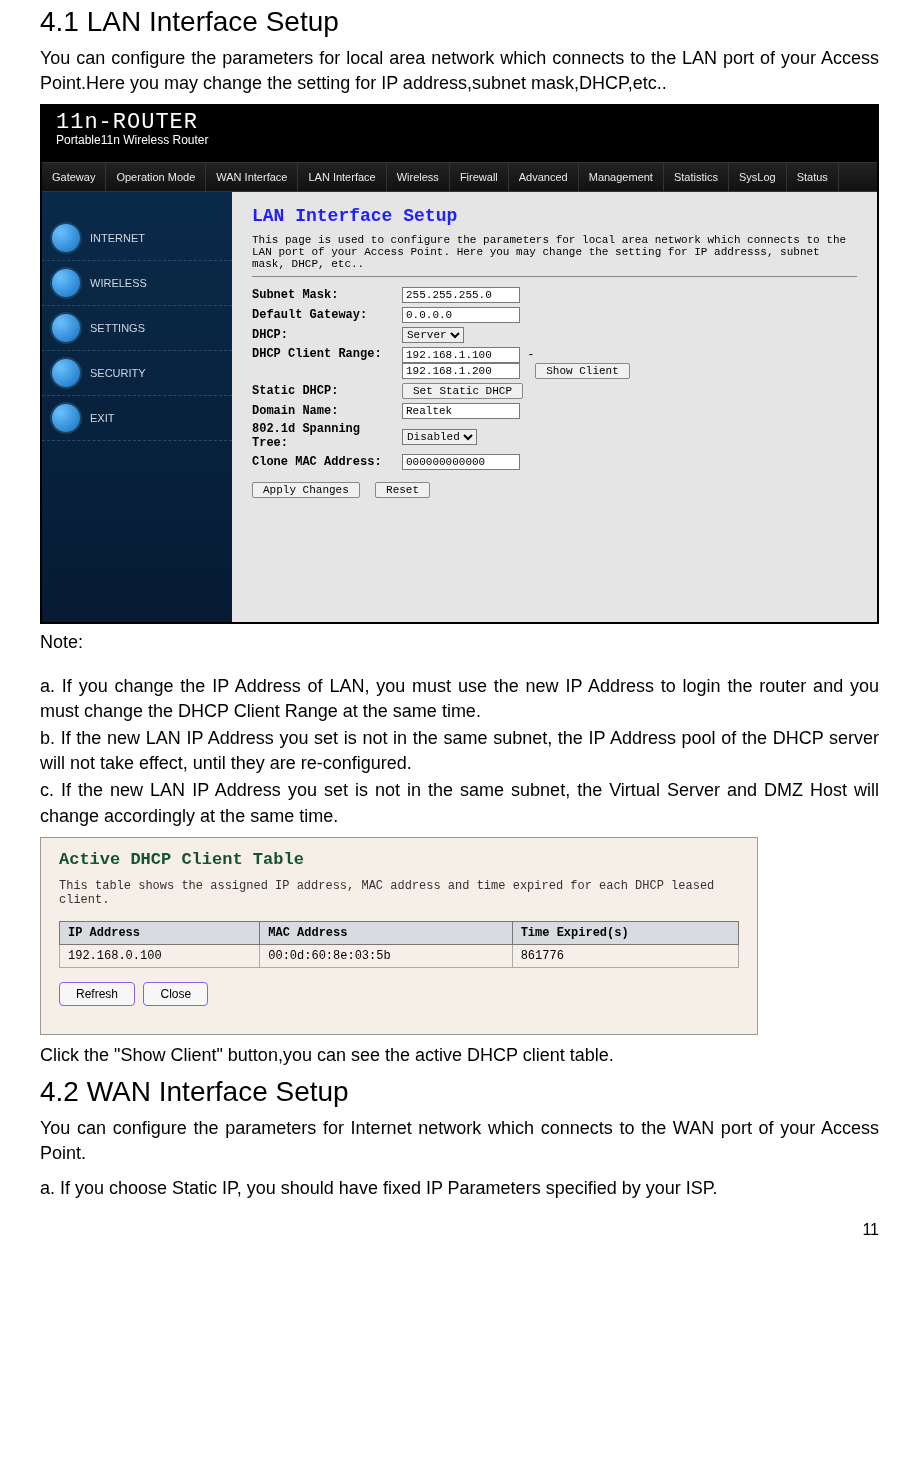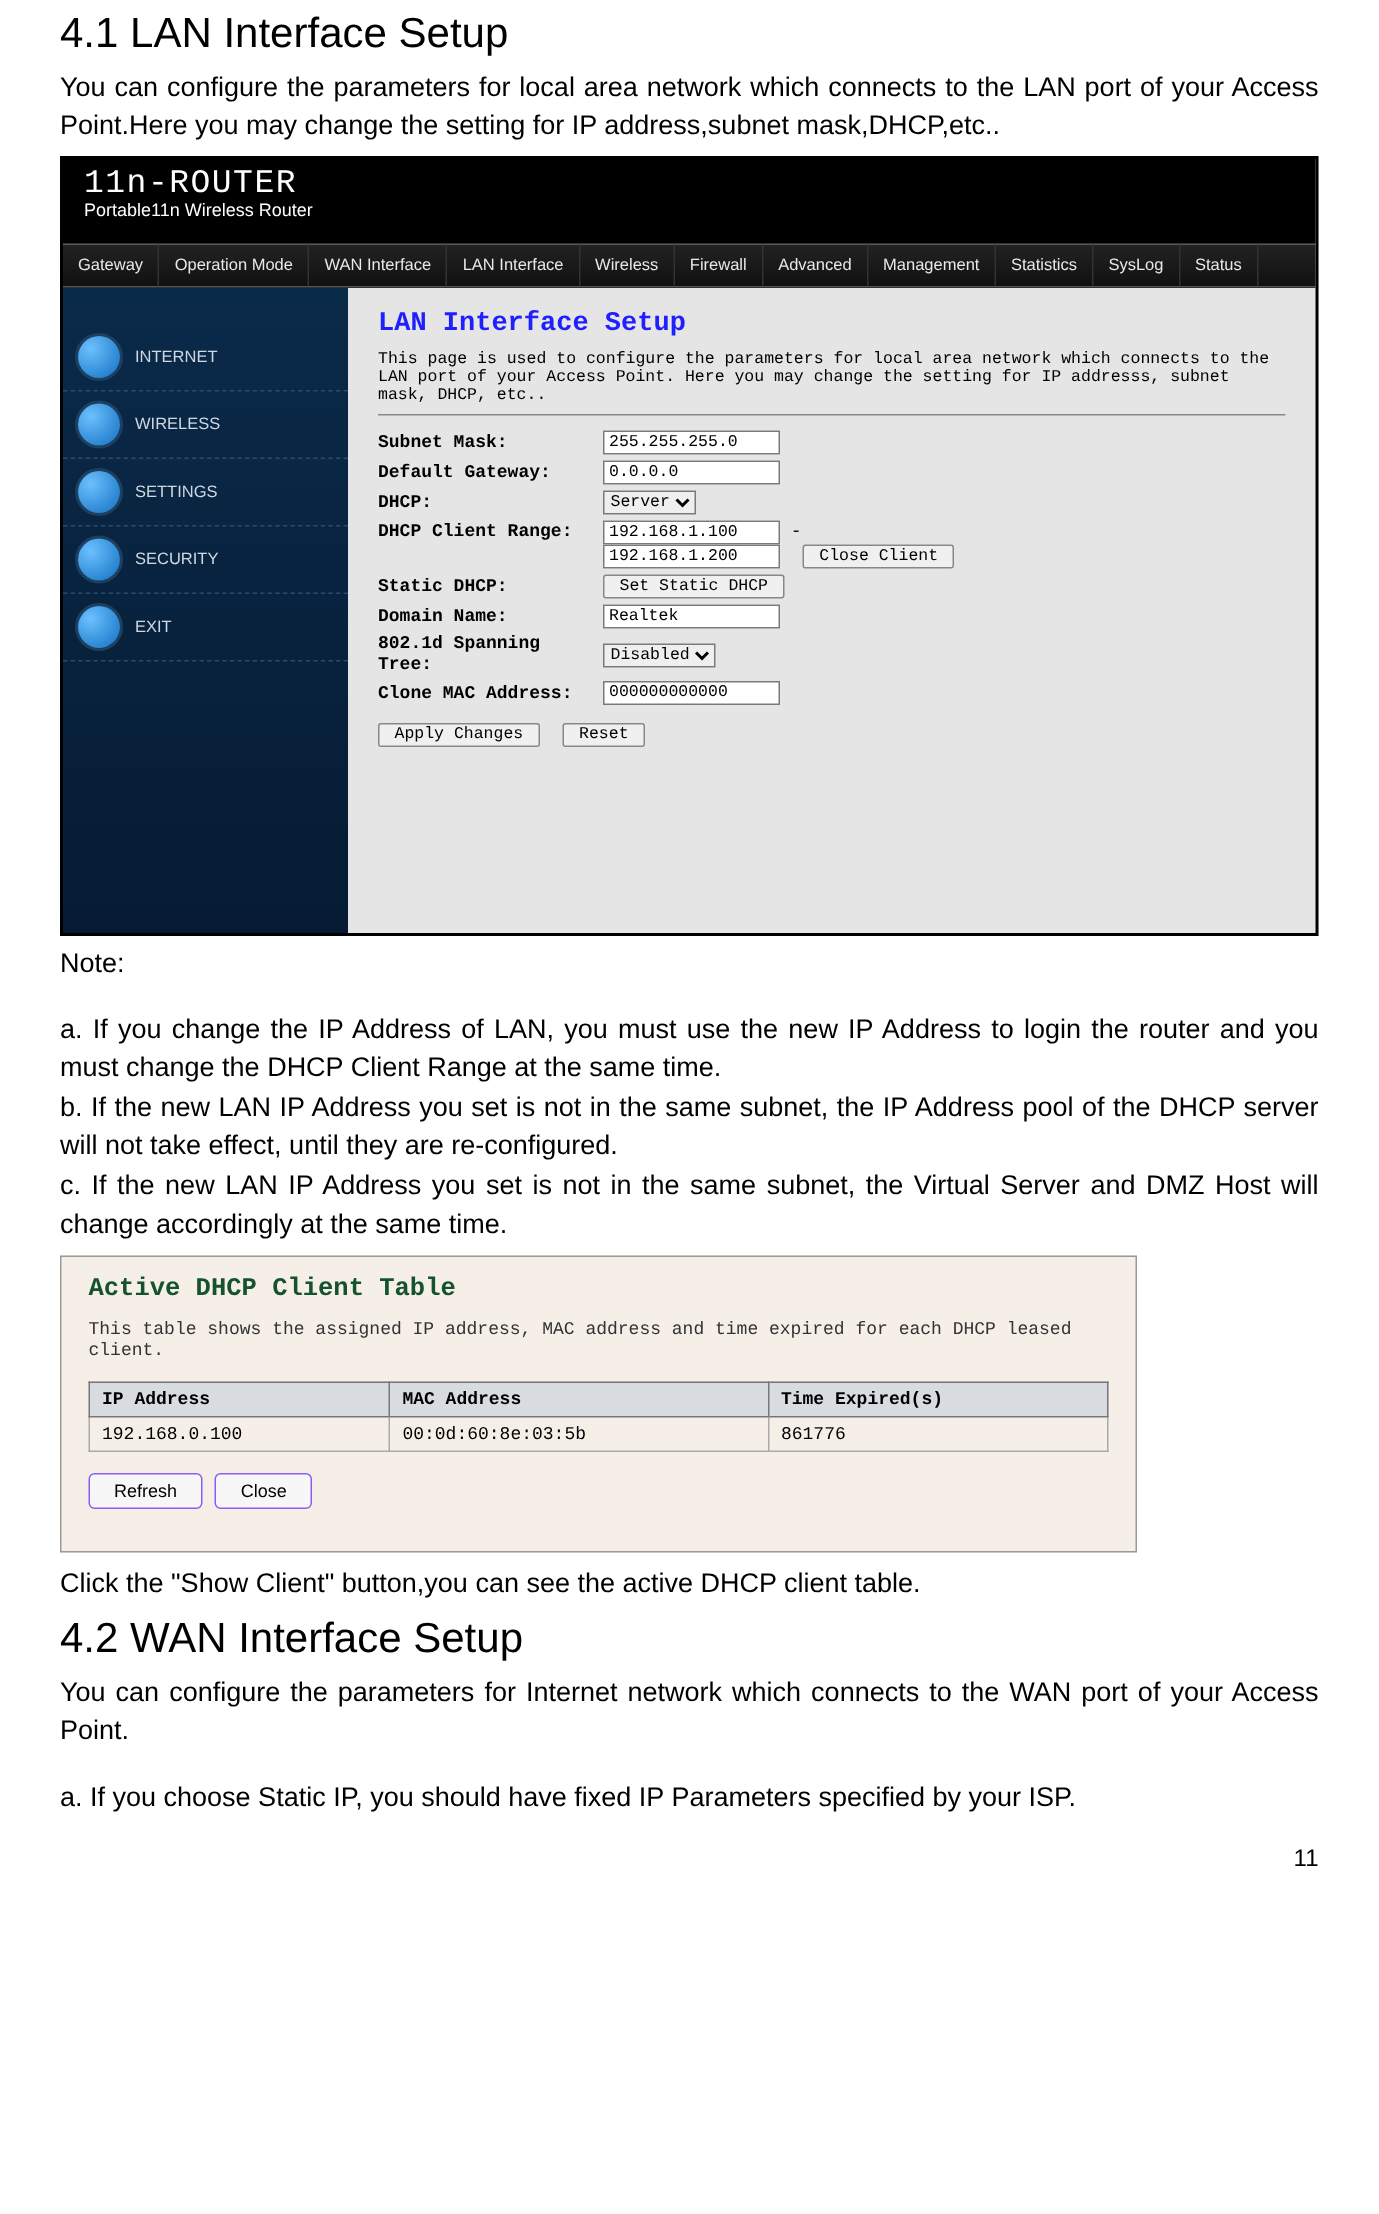--- a/index.html
+++ b/index.html
@@ -238,21 +238,21 @@
       <div class="rp-row">
           <span class="lbl">DHCP:</span>
           <select><option>Server</option></select>
         </div>
       <div class="rp-row" style="align-items:flex-start">
         <span class="lbl">DHCP Client Range:</span>
         <span>
           <input type="text" value="192.168.1.100" style="">
           <span> - </span><br>
           <input type="text" value="192.168.1.200" style="">
-          <button class="btn">Close Client</button>
+          <button class="btn">Show Client</button>
         </span>
       </div>
       <div class="rp-row">
           <span class="lbl">Static DHCP:</span>
           <button class="btn" style="margin-left:0">Set Static DHCP</button>
         </div>
       <div class="rp-row">
           <span class="lbl">Domain Name:</span>
           <input type="text" value="Realtek" style="">
         </div>
@@ -297,15 +297,15 @@
   <div class="dhcp-actions">
     <button>Refresh</button>
     <button>Close</button>
   </div>
 </div>
 
 <p class="body">Click the "Show Client" button,you can see the active DHCP client table.</p>
 
 <h2 class="section">4.2 WAN Interface Setup</h2>
 <p class="body" style="margin-bottom:2px">You can configure the parameters for Internet network which connects to the WAN port of your Access Point.</p>
-<p class="body" style="margin-top:20px">a. If you choose Static IP, you should have fixed IP Parameters specified by your   ISP.</p>
+<p class="body" style="margin-top:10px">a. If you choose Static IP, you should have fixed IP Parameters specified by your   ISP.</p>
 
 <div class="page-num">11</div>
 
 </body></html>

